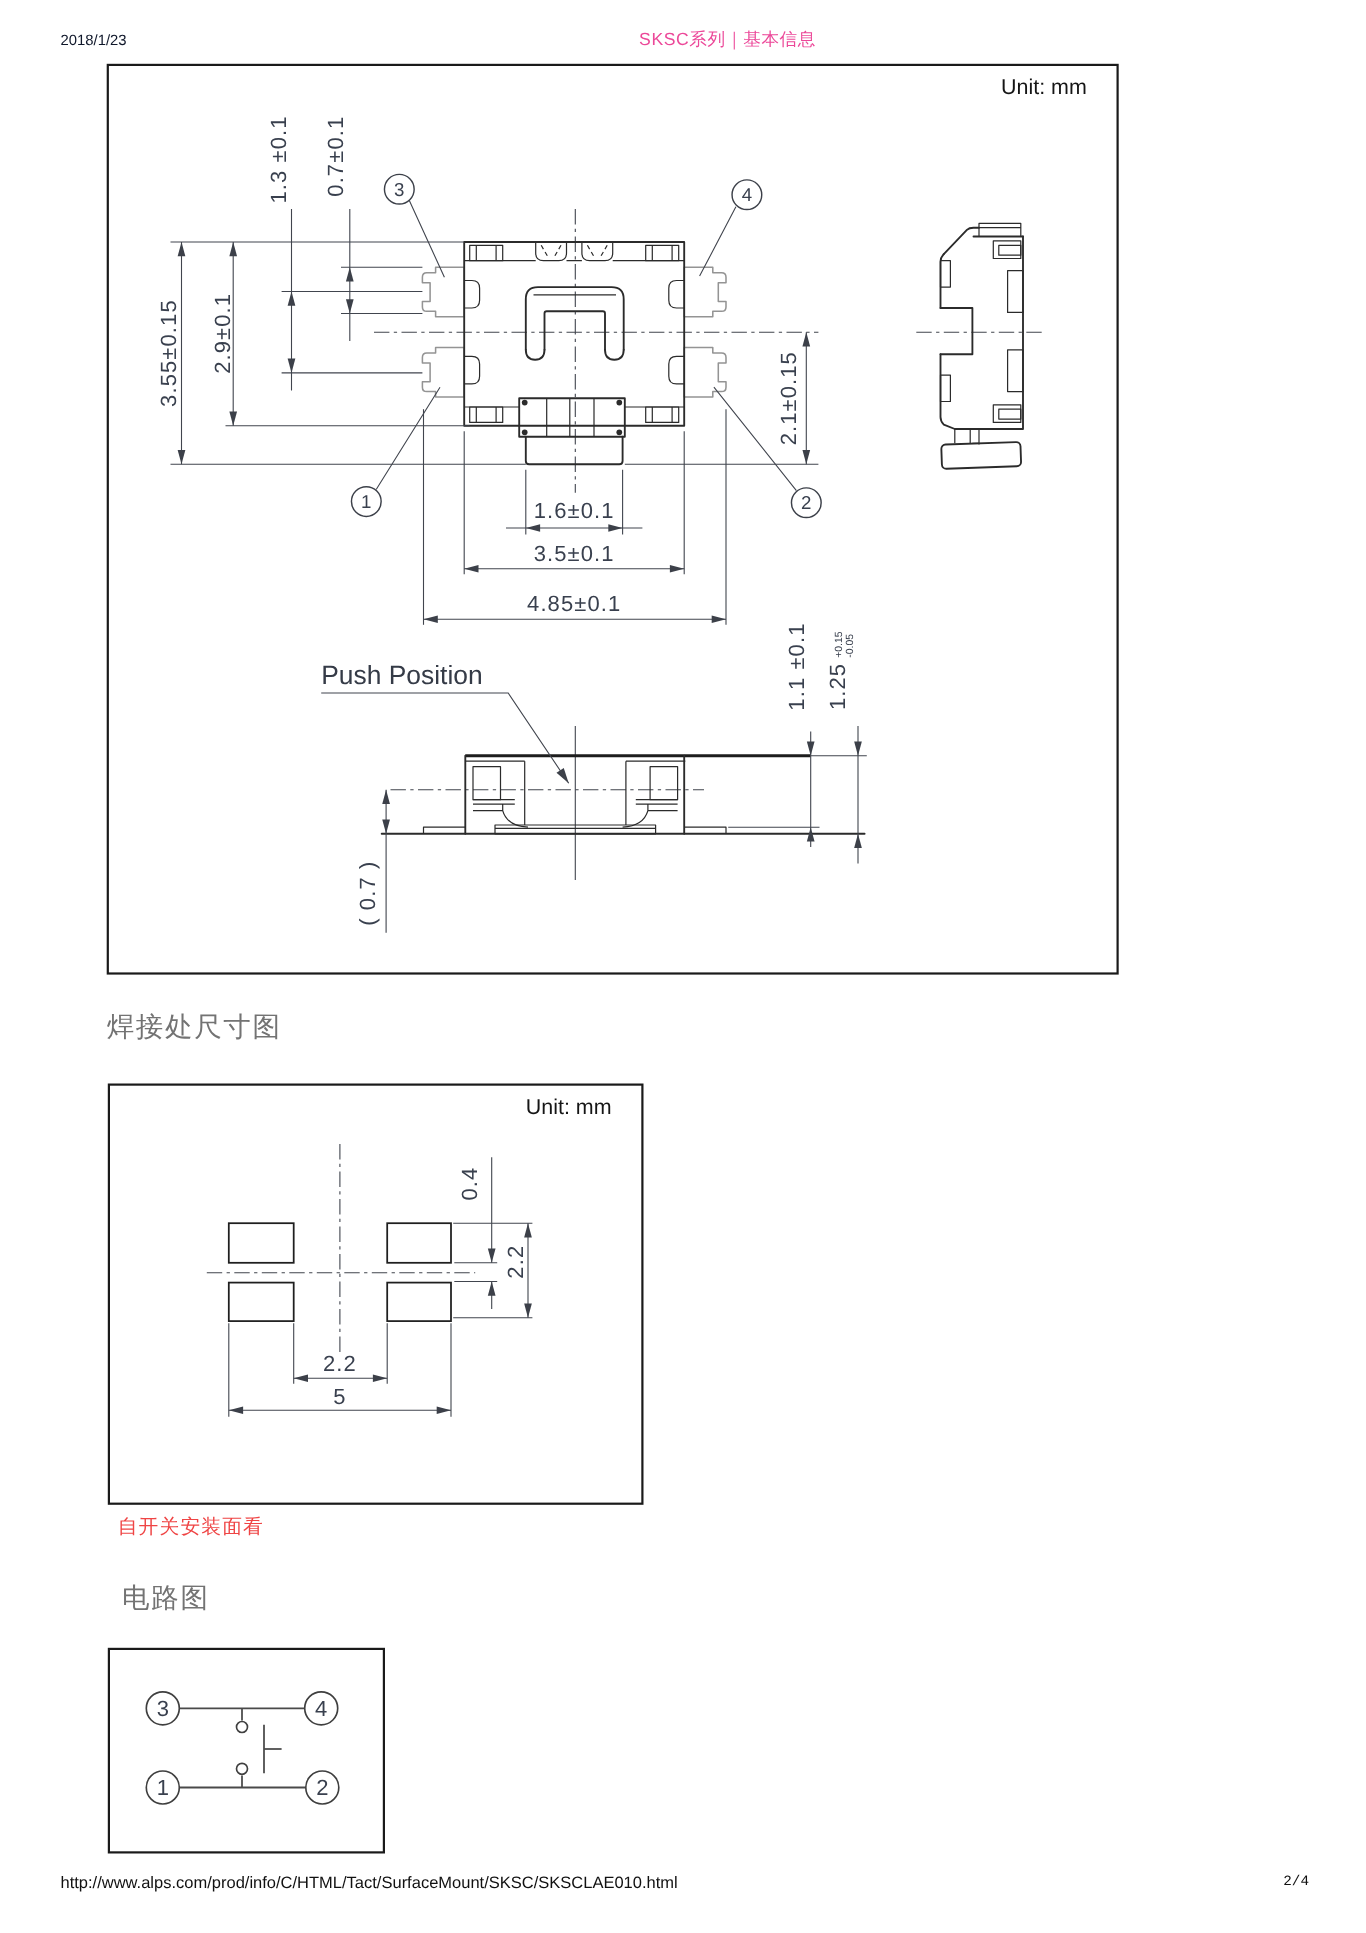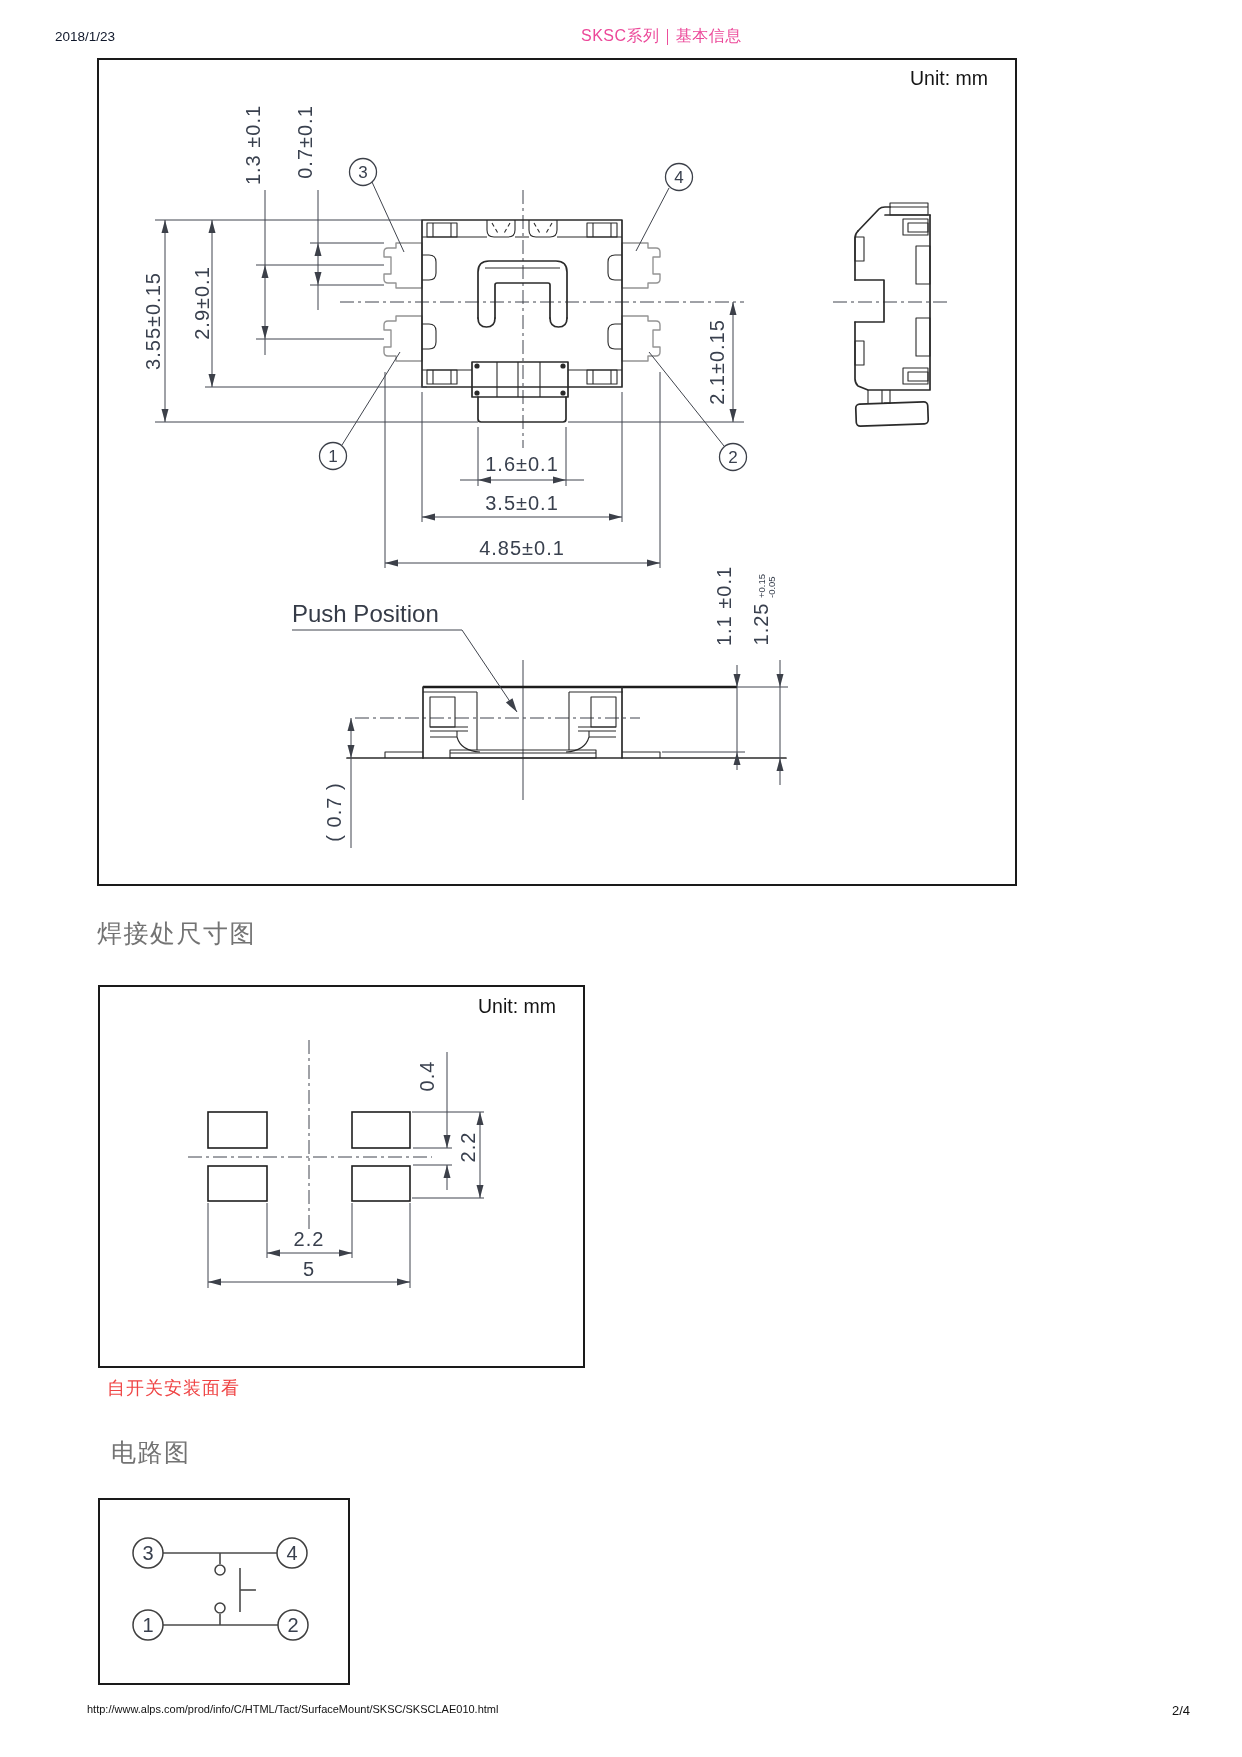--- a/index.html
+++ b/index.html
@@ -1,20 +1,20 @@
 <!DOCTYPE html>
 <html><head>
 <meta charset="utf-8">
 <style>
   html,body{margin:0;padding:0;background:#ffffff;}
   body{width:1242px;height:1757px;position:relative;font-family:"Liberation Sans",sans-serif;color:#111;}
   .hdr-date{position:absolute;left:55px;top:29px;font-size:13.5px;color:#0f172a;}
   .hdr-title{position:absolute;left:581px;top:26px;font-size:16px;color:#ec4899;letter-spacing:.5px;}
-  .ftr-url{position:absolute;left:55px;top:1703px;font-size:11px;color:#111;margin-left:32px;}
-  .ftr-page{position:absolute;right:52px;top:1703px;font-size:13px;color:#111;}
+  .ftr-url{position:absolute;left:55px;top:1703px;font-size:15px;color:#111;}
+  .ftr-page{position:absolute;right:52px;top:1703px;font-size:13px;color:#111;font-family:Liberation Mono, monospace;}
   .sec-heading{position:absolute;font-size:25px;color:#737373;letter-spacing:1.5px;}
   #h-land{left:97px;top:917px;}
   #h-circuit{left:87px;top:1436px;margin-left:24px;}
   .caption{position:absolute;left:107px;top:1376px;font-size:18px;color:#ef4444;letter-spacing:1px;}
   svg.box{position:absolute;overflow:visible;}
   #svg1{left:97px;top:58px;}
   #svg2{left:98px;top:985px;}
   #svg3{left:98px;top:1498px;}
   
   .b{stroke:#1a1a1a;stroke-width:2;fill:none}

